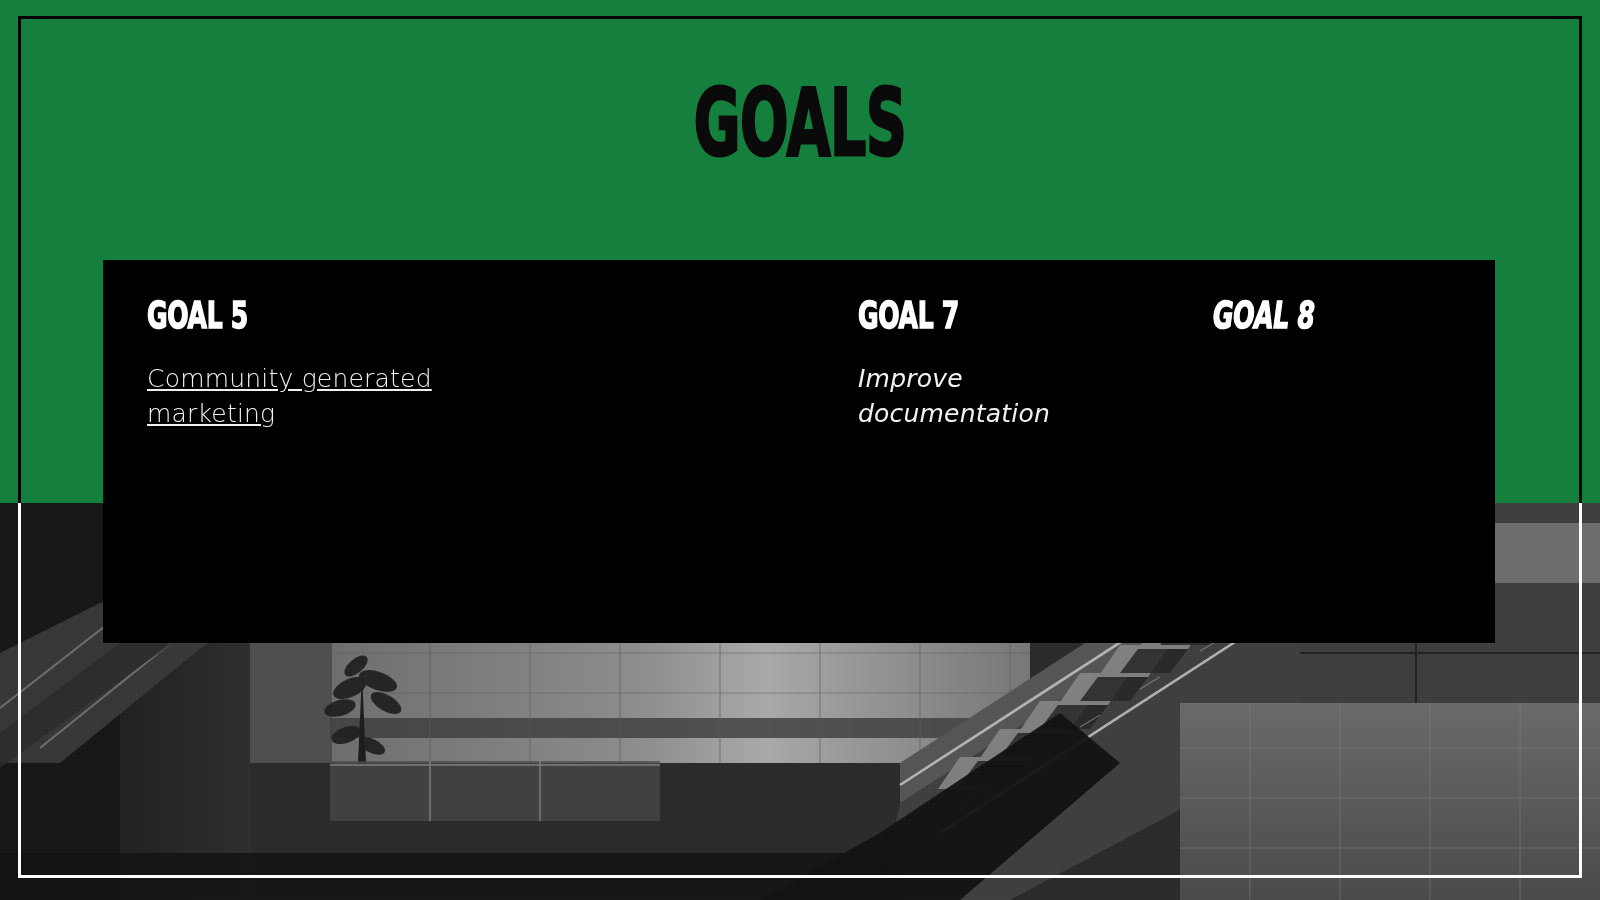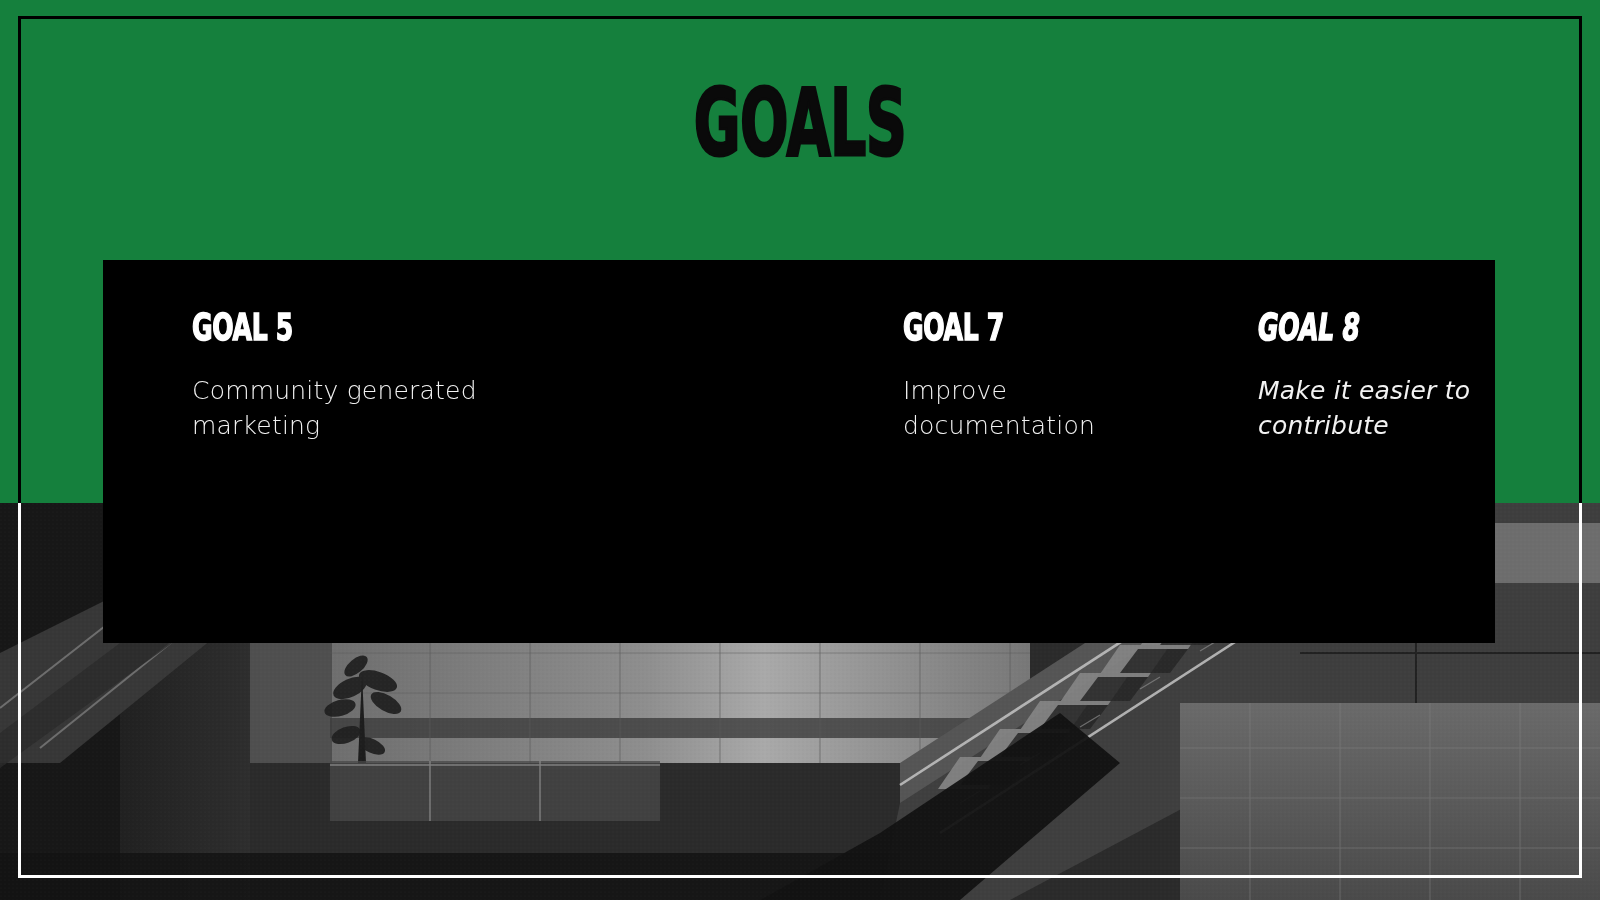--- a/index.html
+++ b/index.html
@@ -115,22 +115,21 @@
   .goals-grid {
     position: absolute;
     left: 0;
     top: 0;
     width: 100%;
     height: 100%;
   }
 
   .goal-col {
     position: absolute;
-    top: 48px;
-    margin-left: 45px;
+    top: 36px;
   }
   .goal-col-0 { left: 44px;   width: 330px; }
   .goal-col-1 { left: 399px;  width: 330px; }
   .goal-col-2 { left: 755px;  width: 300px; }
   .goal-col-3 { left: 1110px; width: 270px; font-style: italic; }
 
   .goal-heading {
     color: #ffffff;
     font-family: "DejaVu Sans", sans-serif;
     font-weight: 700;
@@ -148,23 +147,23 @@
     color: #f2f2f2;
     font-family: "DejaVu Sans", sans-serif;
     font-weight: 300;
     font-size: 25px;
     line-height: 35px;
     letter-spacing: 0.2px;
     margin: 0;
   }
 
   
-  .goal-col-0 .goal-body { margin-top: 27px; }
+  .goal-col-0 .goal-body { margin-top: 27px; text-decoration: underline; }
   .goal-col-1 .goal-body { margin-top: 8px; }
-  .goal-col-2 .goal-body { margin-top: 27px; }
+  .goal-col-2 .goal-body { margin-top: 27px; font-style: italic; }
   .goal-col-3 .goal-body { margin-top: 27px; }
 </style>
 </head>
 <body>
 
 <div id="slide">
 
   <div class="photo-area">
     <svg class="photo-svg" viewBox="0 0 1600 397" preserveAspectRatio="none">
       <defs>
@@ -330,19 +329,18 @@
       </div>
 
 
       <div class="goal-col goal-col-2">
         <div class="goal-heading">GOAL 7</div>
         <div class="goal-body">Improve documentation</div>
       </div>
 
       <div class="goal-col goal-col-3">
         <div class="goal-heading">GOAL 8</div>
-        <div class="goal-body">Make it easier to contribute</div>
       </div>
 
     </div>
   </div>
 
 </div>
 
 </body></html>

